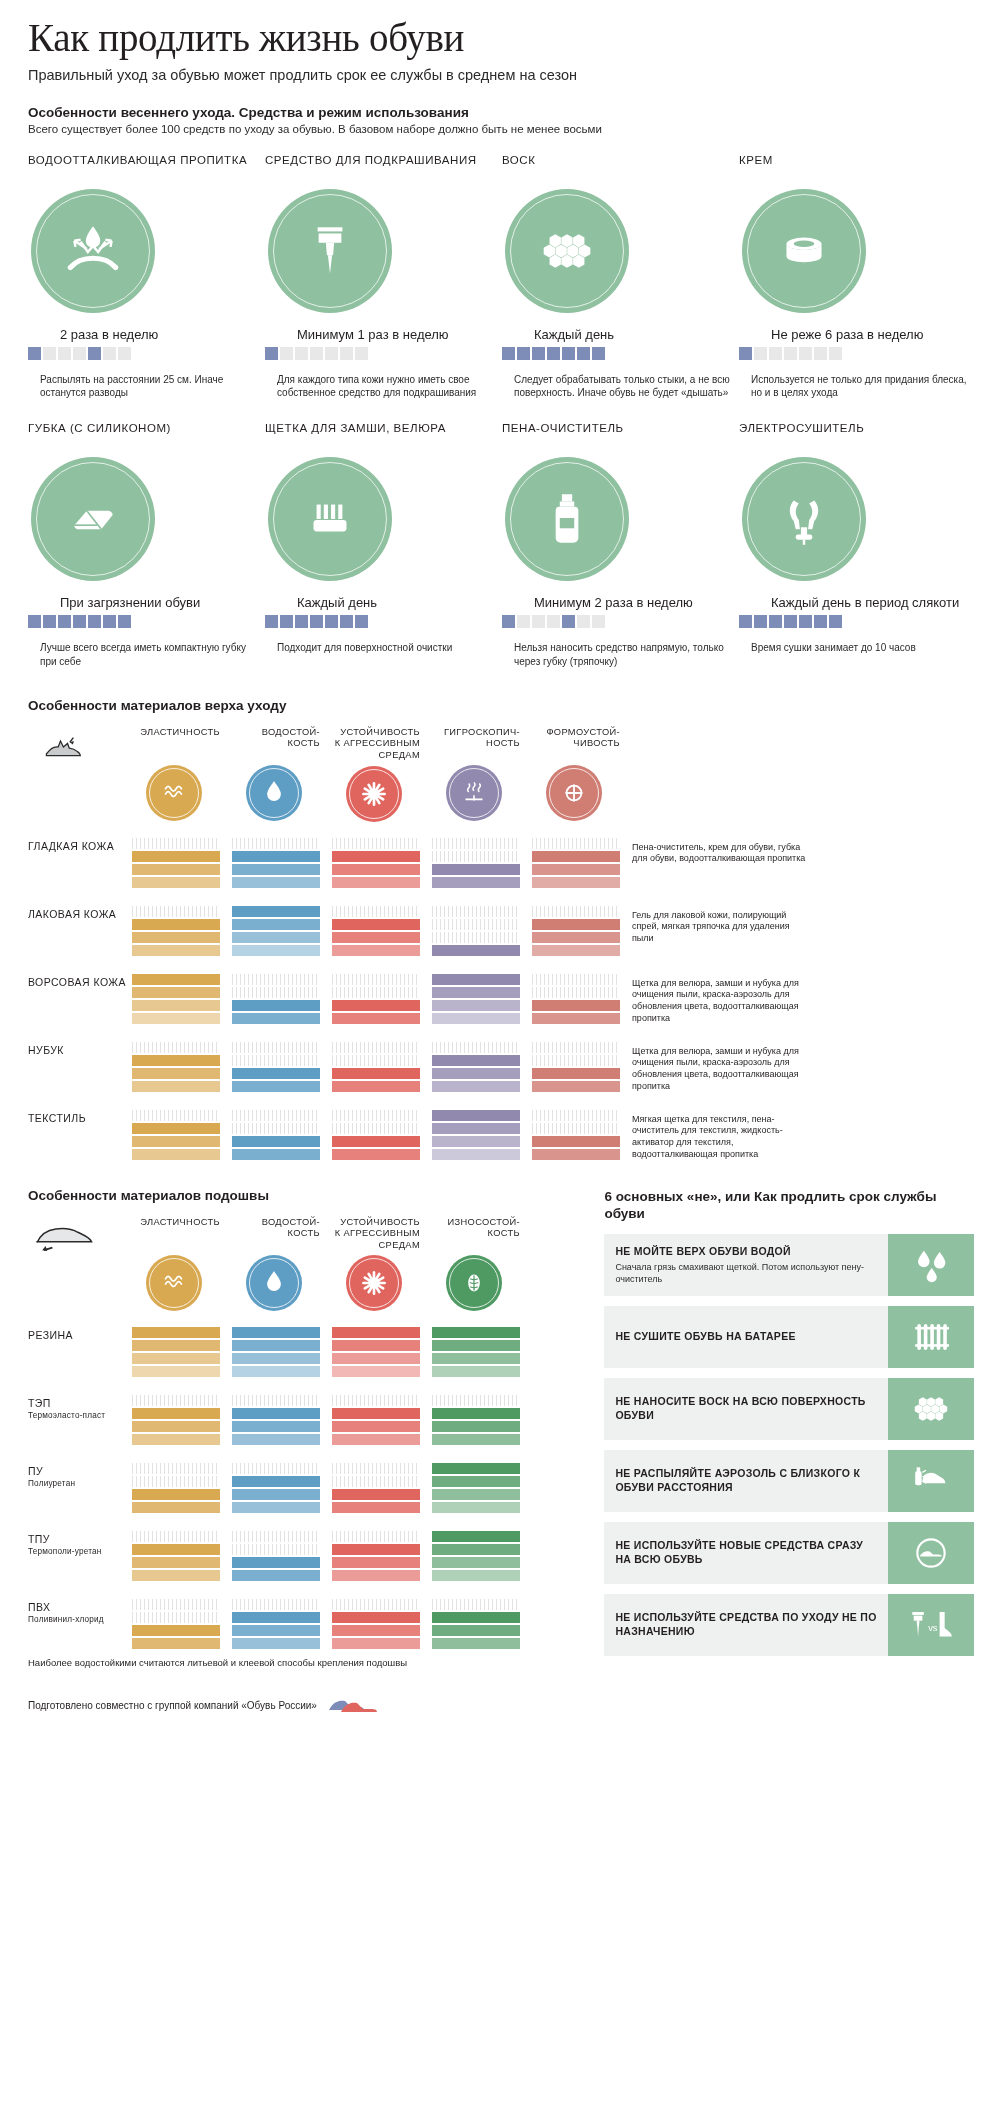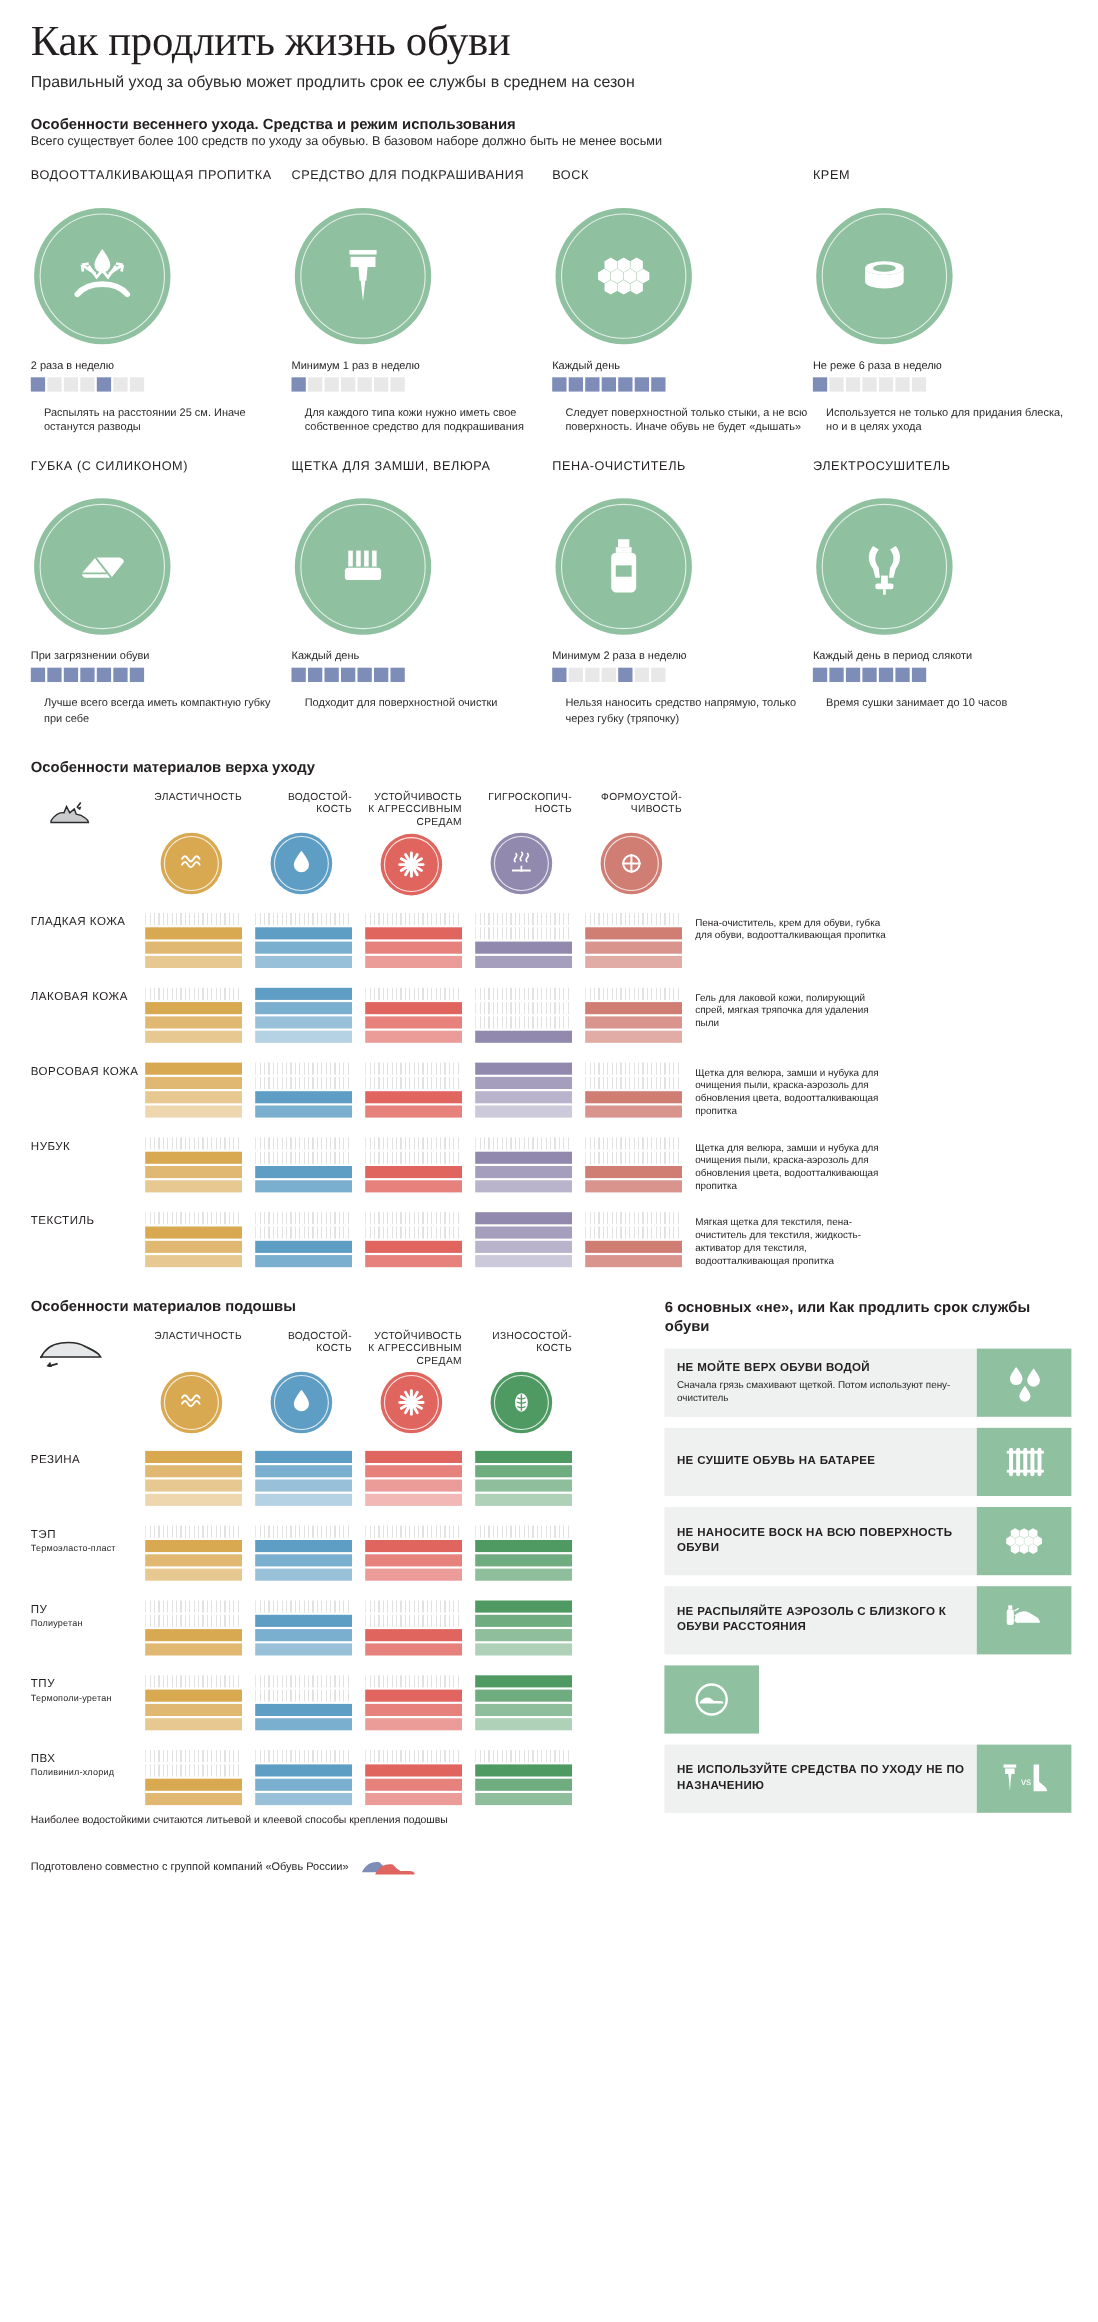--- a/index.html
+++ b/index.html
@@ -38,21 +38,21 @@
   .circle {
     width: 124px; height: 124px; border-radius: 50%;
     background: #8fc0a0; position: relative; margin: 0 0 14px 3px;
     display:flex; align-items:center; justify-content:center;
   }
   .circle::after {
     content:""; position:absolute; inset:5px; border-radius:50%;
     border: 1.5px solid rgba(255,255,255,.75);
   }
   .circle svg { position:relative; z-index:2; }
-  .freq-label { font-size: 10px; margin-bottom: 5px; }
+  .freq-label { font-size: 13px; margin-bottom: 5px; margin-left: 32px; }
   .bars { display:flex; gap:2px; margin-bottom: 13px; }
   .bars i { display:block; width:13px; height:13px; background:#e8e8e8; }
   .bars i.on { background:#7e8cb8; }
   .care-desc { font-size:10px; line-height:1.32; color:#2b2b2b;margin-left:12px; }
 
   .row2 { margin-top: 22px; }
 
   
   .mat-section { margin-top: 30px; }
   .mat-head { font-size: 13.5px; font-weight:700; margin: 0 0 14px 0; }
@@ -189,21 +189,21 @@
         <div class="freq-label">Каждый день</div>
         <div class="bars">
           <i class="on" style="background: rgb(126, 140, 184);"></i>
           <i class="on" style="background: rgb(126, 140, 184);"></i>
           <i class="on" style="background: rgb(126, 140, 184);"></i>
           <i class="on" style="background: rgb(126, 140, 184);"></i>
           <i class="on" style="background: rgb(126, 140, 184);"></i>
           <i class="on" style="background: rgb(126, 140, 184);"></i>
           <i class="on" style="background: rgb(126, 140, 184);"></i>
         </div>
-        <div class="care-desc">Следует поверхностной только стыки, а не всю поверхность. Иначе обувь не будет «дышать»</div>
+        <div class="care-desc">Следует обрабатывать только стыки, а не всю поверхность. Иначе обувь не будет «дышать»</div>
       </div>
       <div class="care-cell">
         <div class="care-name">КРЕМ</div>
         <div class="circle" style="background: rgb(143, 192, 160);">
           <svg width="66" height="66" viewBox="0 0 64 64">
             <ellipse cx="32" cy="25" rx="17" ry="6" fill="#ffffff"></ellipse>
       <path d="M15 25 v12 a17 6 0 0 0 34 0 v-12 a17 6 0 0 1 -34 0z" fill="#ffffff"></path>
       <ellipse cx="32" cy="25" rx="10" ry="3.2" fill="#8fc0a0"></ellipse>
           </svg>
         </div>
@@ -1211,20 +1211,24 @@
                <div class="dont-ico">
               <svg width="46" height="46" viewBox="0 0 64 64">
                 <rect x="10" y="18" width="9" height="20" rx="3" fill="#ffffff"></rect>
       <rect x="12" y="13" width="5" height="5" fill="#ffffff"></rect>
       <path d="M22 24 q8 -6 16 -2 l10 6 c3 2 4 5 4 7 H24 c-2 0-4-2-4-4z" fill="#ffffff"></path>
       <path d="M20 20 l5 -3 M20 26 l6 0 M20 32 l5 3" stroke="#ffffff" stroke-width="1.8"></path>
               </svg>
             </div>
              </div>
           <div class="dont-item">
+               <div class="dont-text">
+                 <div class="dont-t1">НЕ ИСПОЛЬЗУЙТЕ НОВЫЕ СРЕДСТВА СРАЗУ НА ВСЮ ОБУВЬ</div>
+
+               </div>
                <div class="dont-ico">
               <svg width="46" height="46" viewBox="0 0 64 64">
                 <circle cx="32" cy="32" r="19" fill="none" stroke="#ffffff" stroke-width="3"></circle>
       <path d="M17 35 q6 -7 13 -5 l5 4 h8 c2 0 4 1 4 3 H17z" fill="#ffffff"></path>
               </svg>
             </div>
              </div>
           <div class="dont-item">
                <div class="dont-text">
                  <div class="dont-t1">НЕ ИСПОЛЬЗУЙТЕ СРЕДСТВА ПО УХОДУ НЕ ПО НАЗНАЧЕНИЮ</div>

